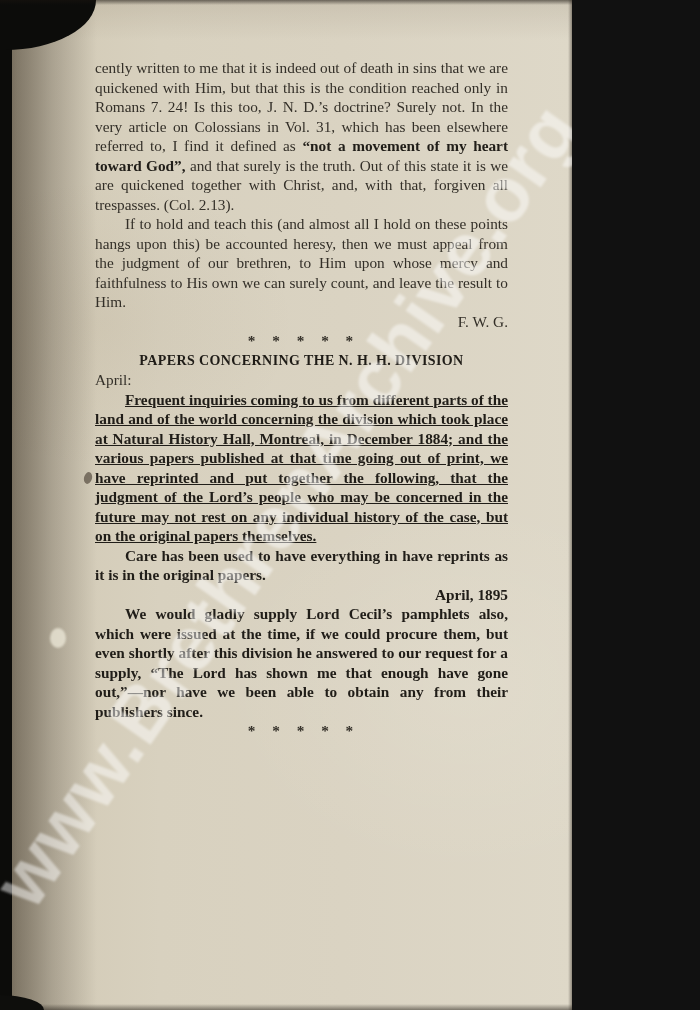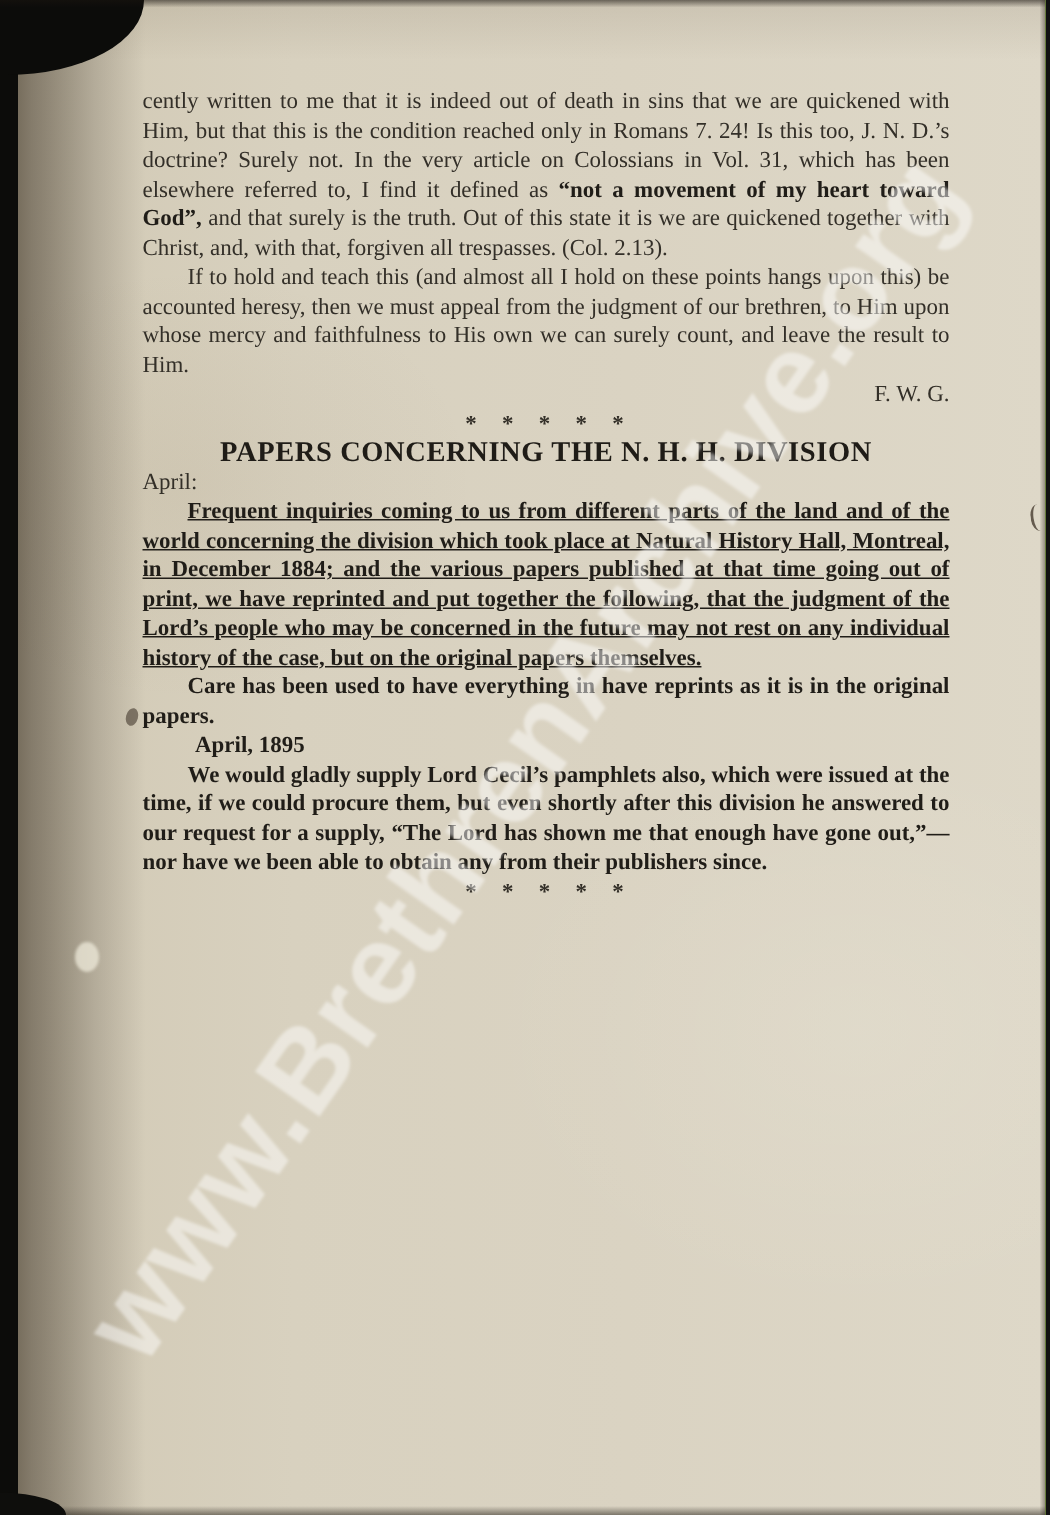--- a/index.html
+++ b/index.html
@@ -2,24 +2,24 @@
 <html lang="en"><head>
 <meta charset="utf-8">
 <style>
   html, body {
     margin: 0;
     padding: 0;
     background: #111;
   }
   .scan {
     position: relative;
-    width: 697px;
+    width: 572px;
     height: 1010px;
     overflow: hidden;
-    background: #84cc16;
+    background: #fde047;
     font-family: "Liberation Serif", "DejaVu Serif", serif;
   }
   
   .paper {
     position: absolute;
     inset: 0;
     background:
       radial-gradient(ellipse 320px 240px at 18% 32%, rgba(120,100,70,0.07), transparent 60%),
       radial-gradient(ellipse 420px 320px at 82% 68%, rgba(255,255,245,0.10), transparent 60%),
       linear-gradient(180deg, rgba(90,75,55,0.12) 0%, rgba(90,75,55,0) 4%),
@@ -95,30 +95,30 @@
     text-align: center;
     font-weight: 700;
     word-spacing: 9px;
     letter-spacing: 2px;
   }
   .separator-1 { margin-top: 8px; }
   .separator-2 { margin-top: 13px; }
   .heading {
     margin-top: 17px;
     text-align: center;
-    font-size: 19px;
+    font-size: 14px;
     font-weight: 700;
     letter-spacing: 0.4px;
     color: #1f1c17;
     text-indent: 0;
   }
   .note-label { margin-top: 20px; }
   .note-para-1 { margin-top: 13px; text-decoration: underline; }
   .note-para-2 { margin-top: 15px; }
-  .date-line { margin-top: 15px; text-indent: 35px; text-align: left; font-family: Liberation Serif, serif; }
+  .date-line { margin-top: 15px; text-indent: 35px; text-align: right; font-family: Liberation Serif, serif; }
   .note-para-3 { margin-top: 15px; }
   .page-number { margin-top: 9px; text-align: center; letter-spacing: 1px; }
   
   .watermark {
     position: absolute;
     left: 50%;
     top: 50%;
     transform: translate(-50%, -50%) rotate(-55deg);
     font-family: "Liberation Sans", "DejaVu Sans", sans-serif;
     font-weight: 700;

